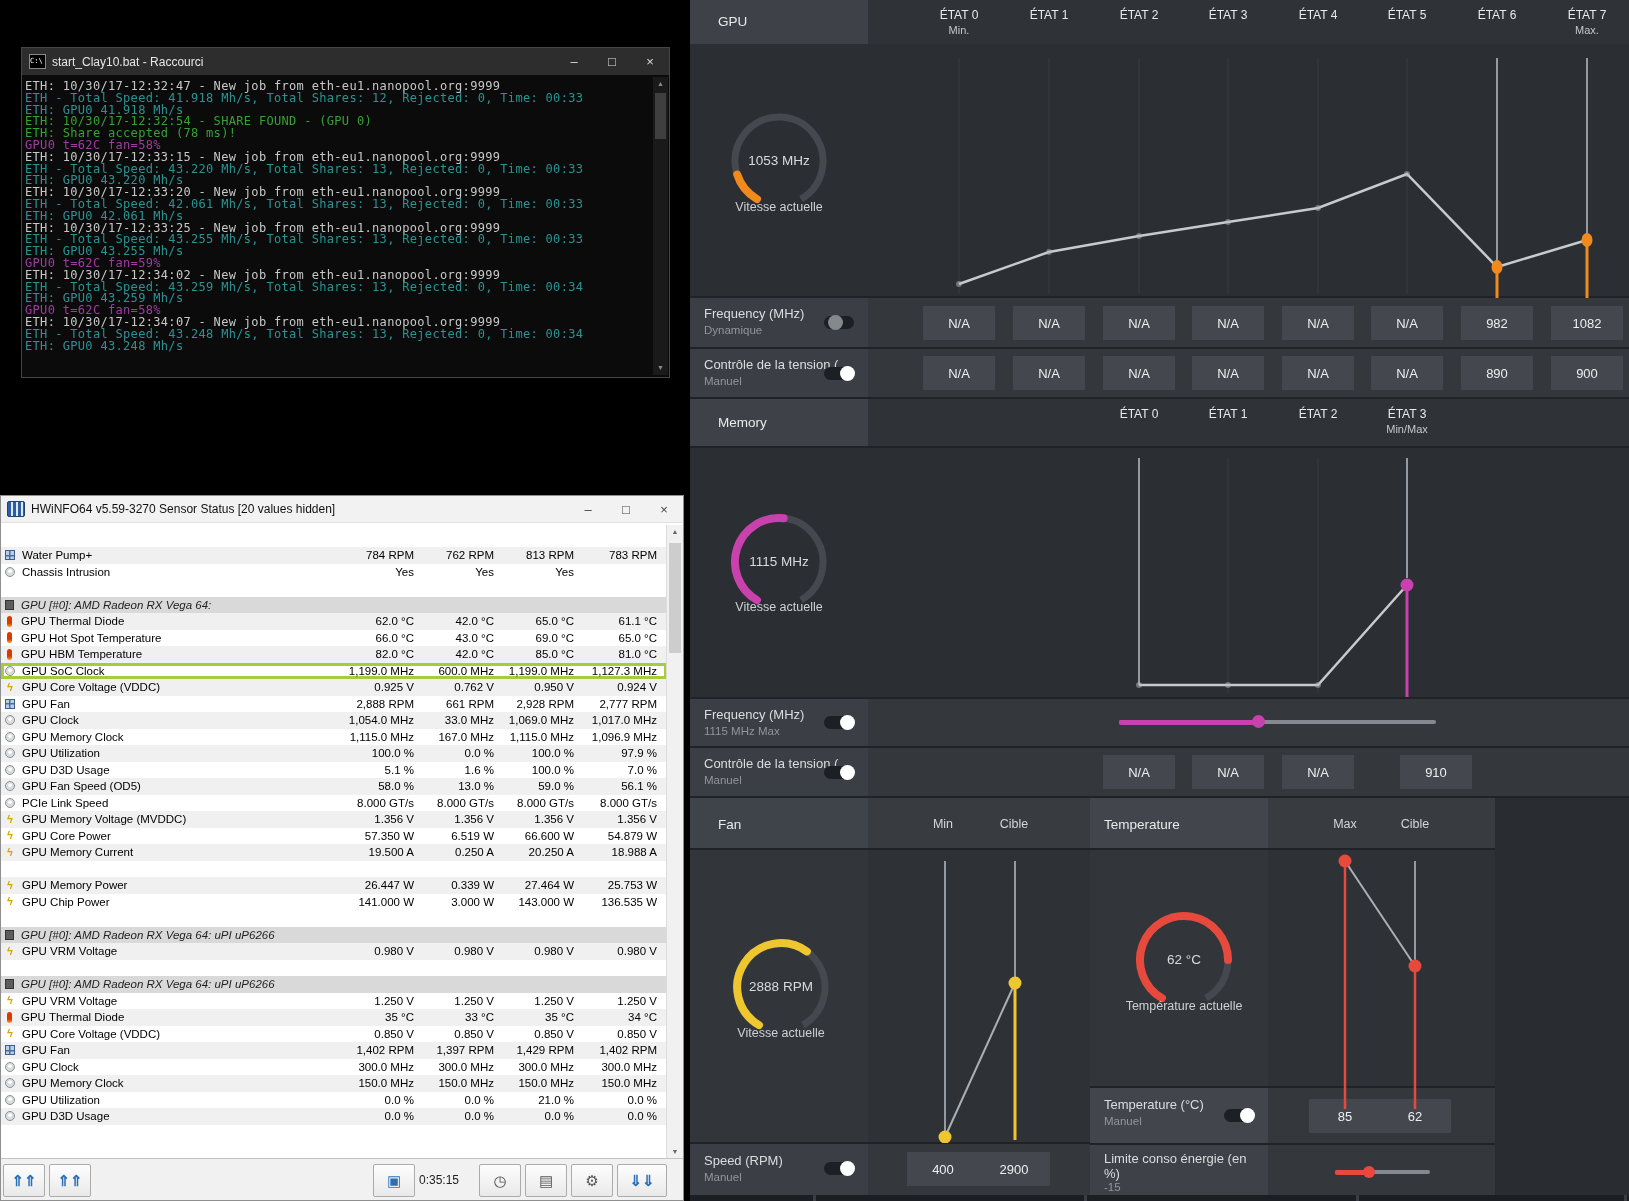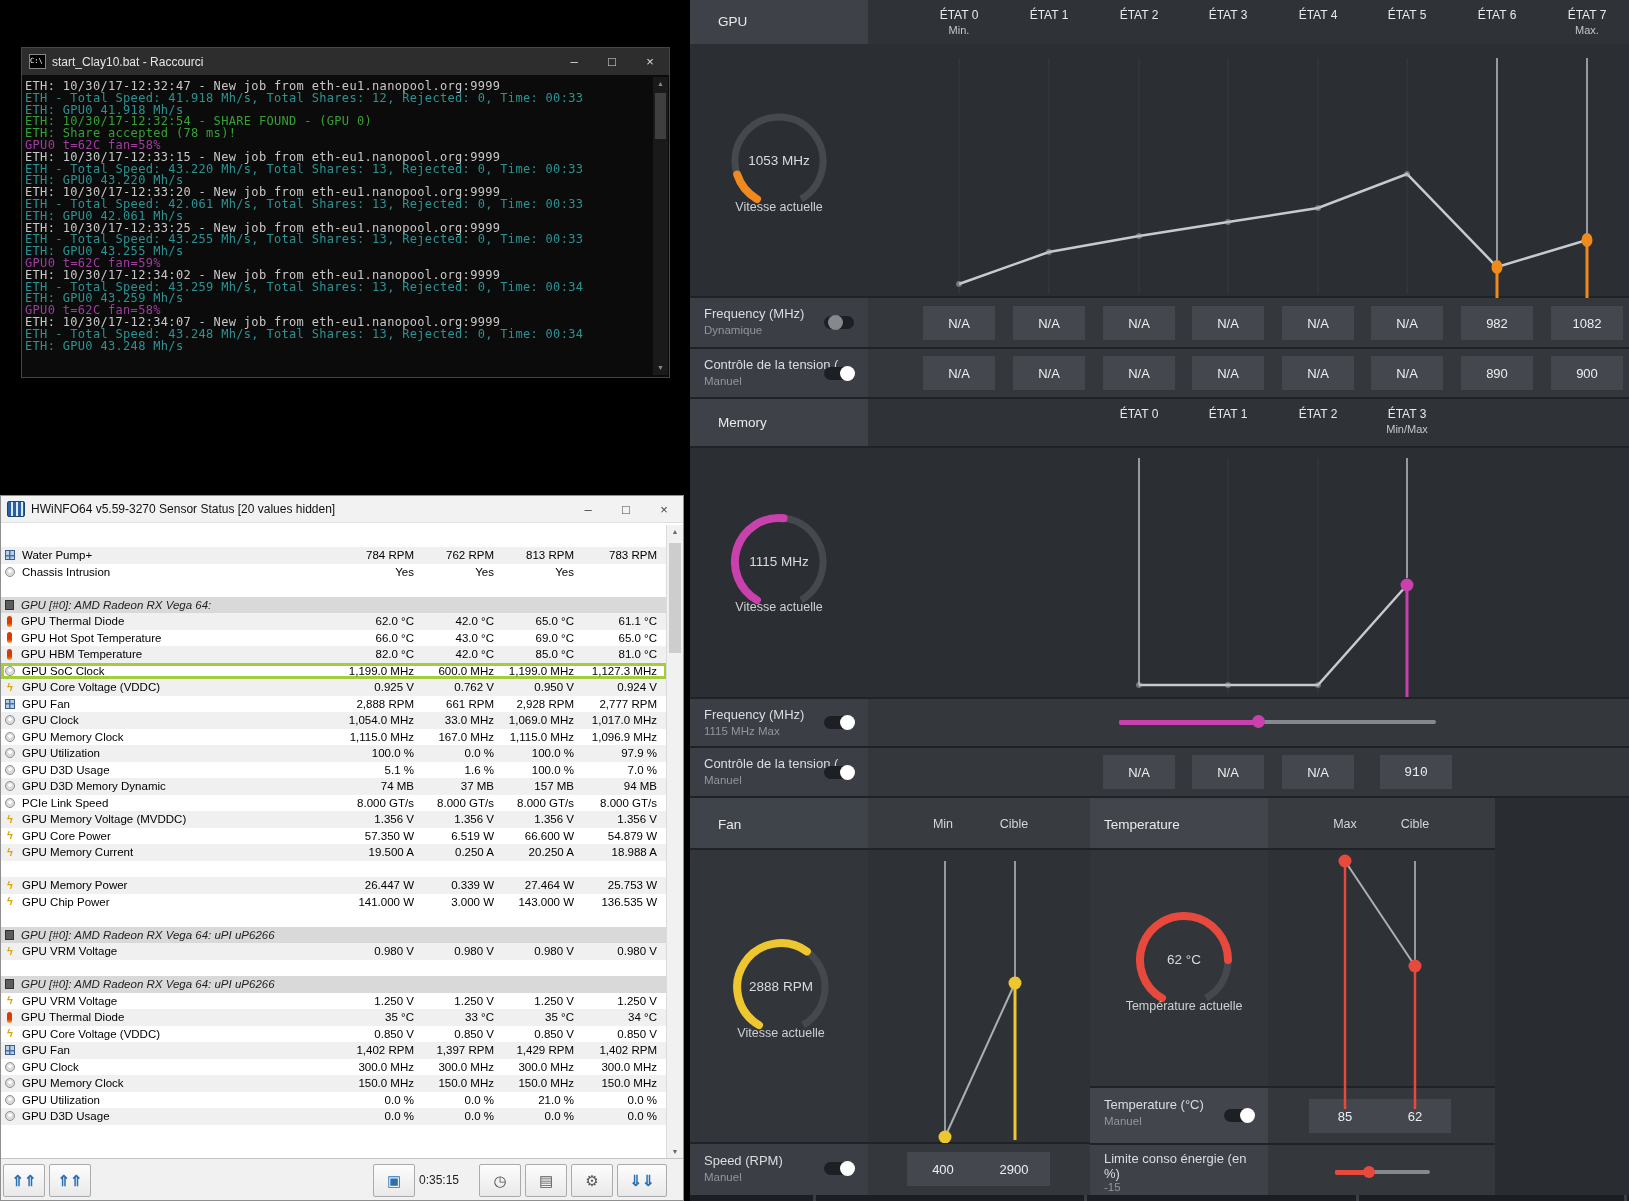--- a/index.html
+++ b/index.html
@@ -198,25 +198,25 @@
         <div class="hw-row odd">
           <span class="ic ic-clk"></span>
           <span class="hw-lbl">GPU D3D Usage</span>
           <span class="hw-val" style="width: 81px;">5.1 %</span>
           <span class="hw-val">1.6 %</span>
           <span class="hw-val">100.0 %</span>
           <span class="hw-val" style="width: 83px;">7.0 %</span>
         </div>
         <div class="hw-row even">
           <span class="ic ic-clk"></span>
-          <span class="hw-lbl">GPU D3D Memory Dynamic</span>
-          <span class="hw-val" style="width: 81px;">74 MB</span>
-          <span class="hw-val">37 MB</span>
-          <span class="hw-val">157 MB</span>
-          <span class="hw-val" style="width: 83px;">94 MB</span>
+          <span class="hw-lbl">GPU Fan Speed (OD5)</span>
+          <span class="hw-val" style="width: 81px;">58.0 %</span>
+          <span class="hw-val">13.0 %</span>
+          <span class="hw-val">59.0 %</span>
+          <span class="hw-val" style="width: 83px;">56.1 %</span>
         </div>
         <div class="hw-row odd">
           <span class="ic ic-clk"></span>
           <span class="hw-lbl">PCIe Link Speed</span>
           <span class="hw-val" style="width: 81px;">8.000 GT/s</span>
           <span class="hw-val">8.000 GT/s</span>
           <span class="hw-val">8.000 GT/s</span>
           <span class="hw-val" style="width: 83px;">8.000 GT/s</span>
         </div>
         <div class="hw-row even">
@@ -448,21 +448,21 @@
         <div class="vbox" style="left: 323px; top: 356px;">N/A</div>
         <div class="vbox" style="left: 413px; top: 356px;">N/A</div>
         <div class="vbox" style="left: 502px; top: 356px;">N/A</div>
         <div class="vbox" style="left: 592px; top: 356px;">N/A</div>
         <div class="vbox" style="left: 681px; top: 356px;">N/A</div>
         <div class="vbox" style="left: 771px; top: 356px;">890</div>
         <div class="vbox" style="left: 861px; top: 356px;">900</div>
         <div class="vbox" style="left: 413px; top: 755px;">N/A</div>
         <div class="vbox" style="left: 502px; top: 755px;">N/A</div>
         <div class="vbox" style="left: 592px; top: 755px;">N/A</div>
-        <div class="vbox" style="left: 690px; top: 755px; font-family: Liberation Mono, monospace;">910</div>
+        <div class="vbox" style="left: 710px; top: 755px;">910</div>
         <div class="vbox" style="left: 217px; top: 1152px;">400</div>
         <div class="vbox" style="left: 288px; top: 1152px;">2900</div>
         <div class="vbox" style="left: 619px; top: 1099px;">85</div>
         <div class="vbox" style="left: 689px; top: 1099px;">62</div>
       </div>
 
     <svg id="gpuChart" style="left:178px;top:44px" width="761" height="254">
         <line x1="91" y1="14" x2="91" y2="250" stroke="#383c42" stroke-width="1"></line>
         <line x1="181" y1="14" x2="181" y2="250" stroke="#383c42" stroke-width="1"></line>
         <line x1="271" y1="14" x2="271" y2="250" stroke="#383c42" stroke-width="1"></line>

